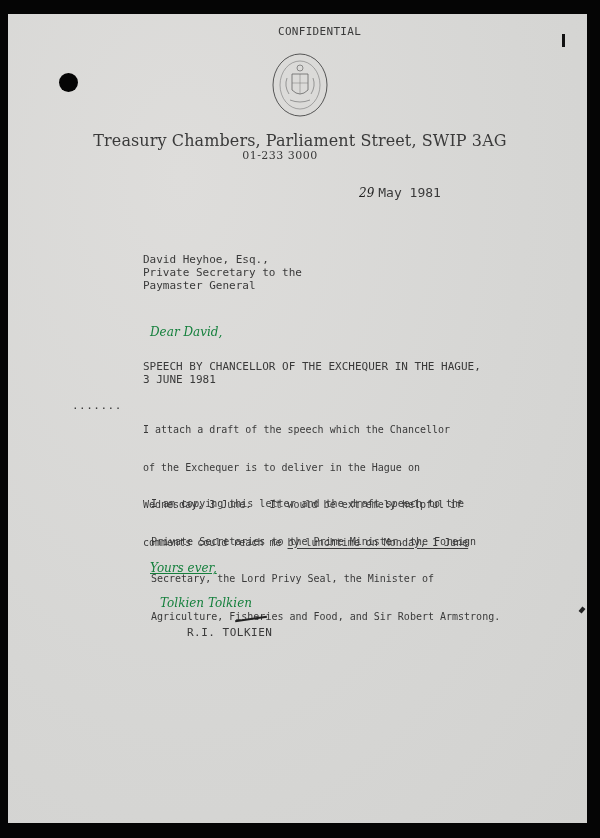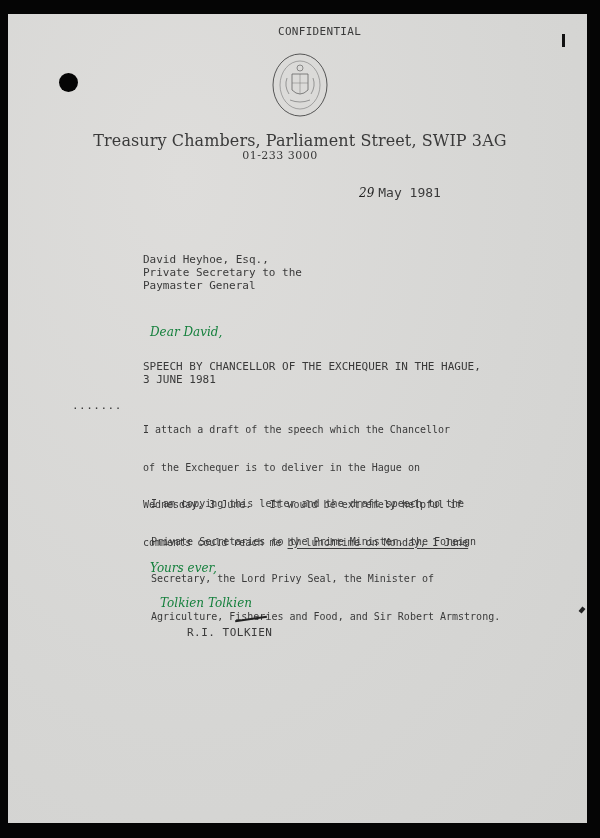--- a/index.html
+++ b/index.html
@@ -119,20 +119,21 @@
       line-height: 12.5px;
       white-space: pre;
     }
     .p1 { top: 399px; }
     .p2 { top: 473px; margin-left: 8px; }
     .underline { text-decoration: underline; text-decoration-thickness: 1px; text-underline-offset: 2px; }
     .closing {
       position: absolute;
       left: 150px; top: 561px;
       font-size: 12px;
+      text-decoration: underline;
     }
     .signature {
       position: absolute;
       left: 160px; top: 596px;
       font-size: 12px;
     }
     .sig-line {
       position: absolute;
       left: 235px; top: 618px;
       width: 32px; height: 1.5px;

